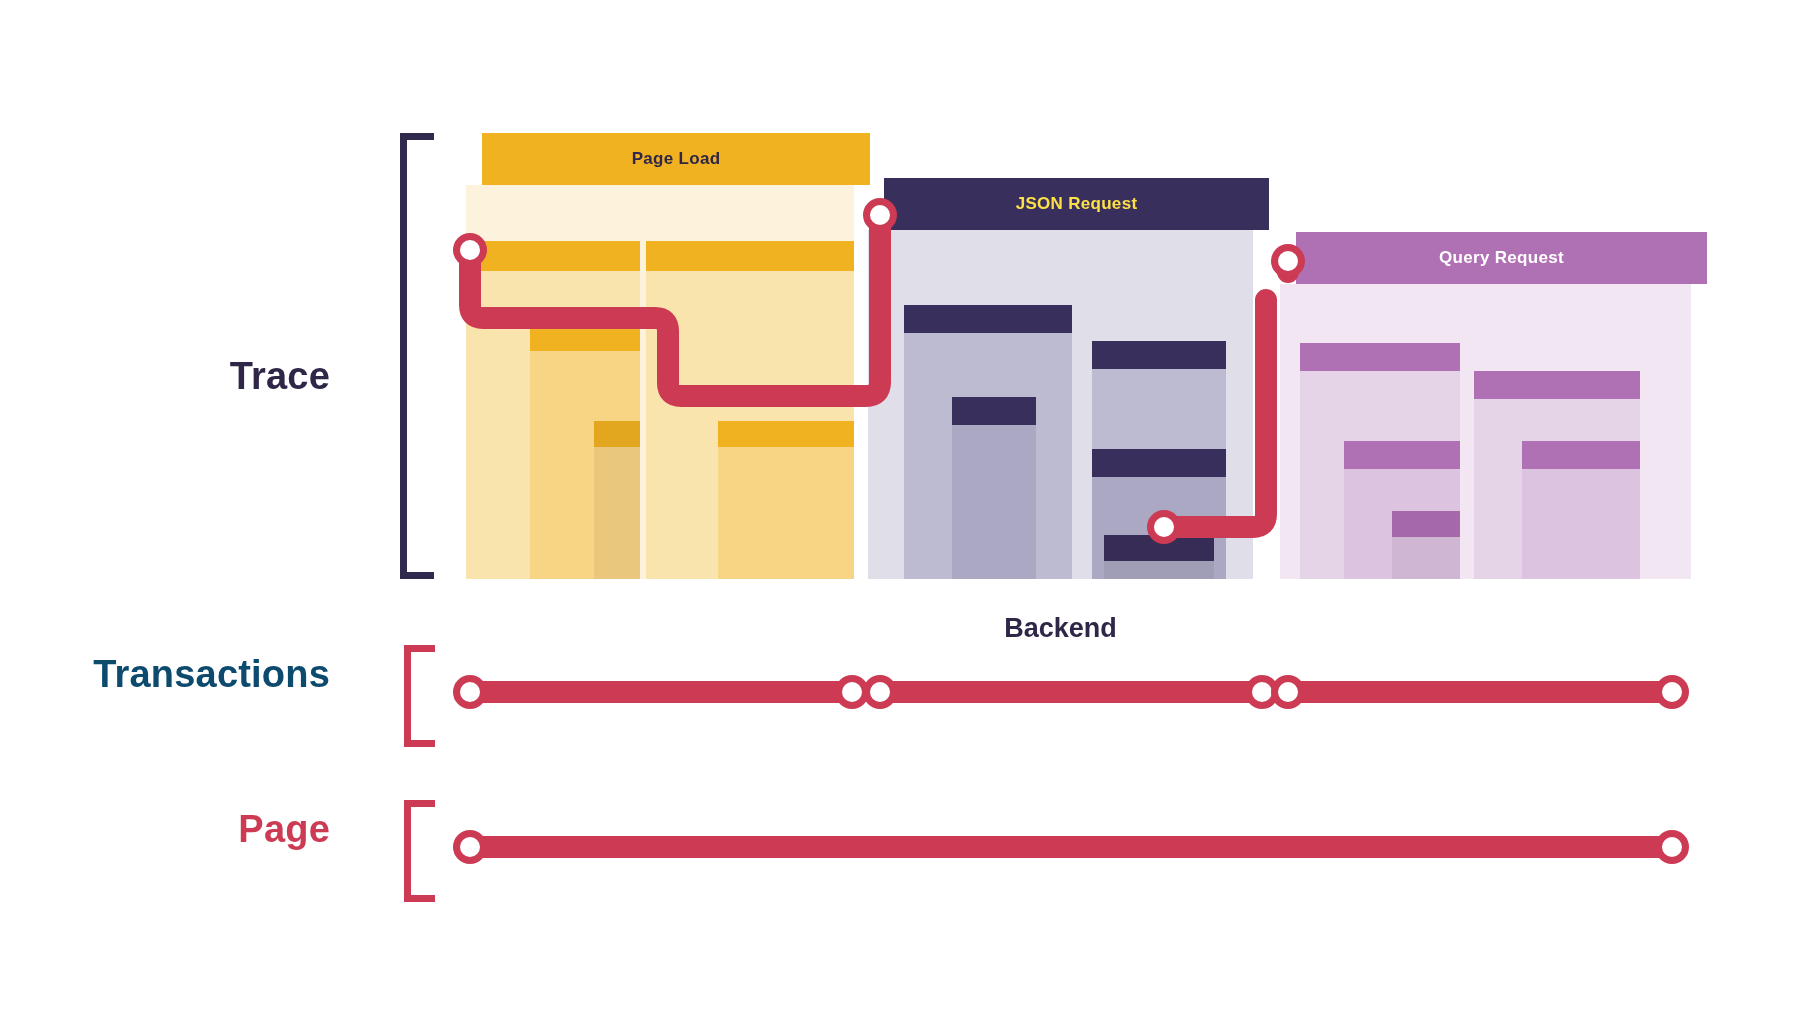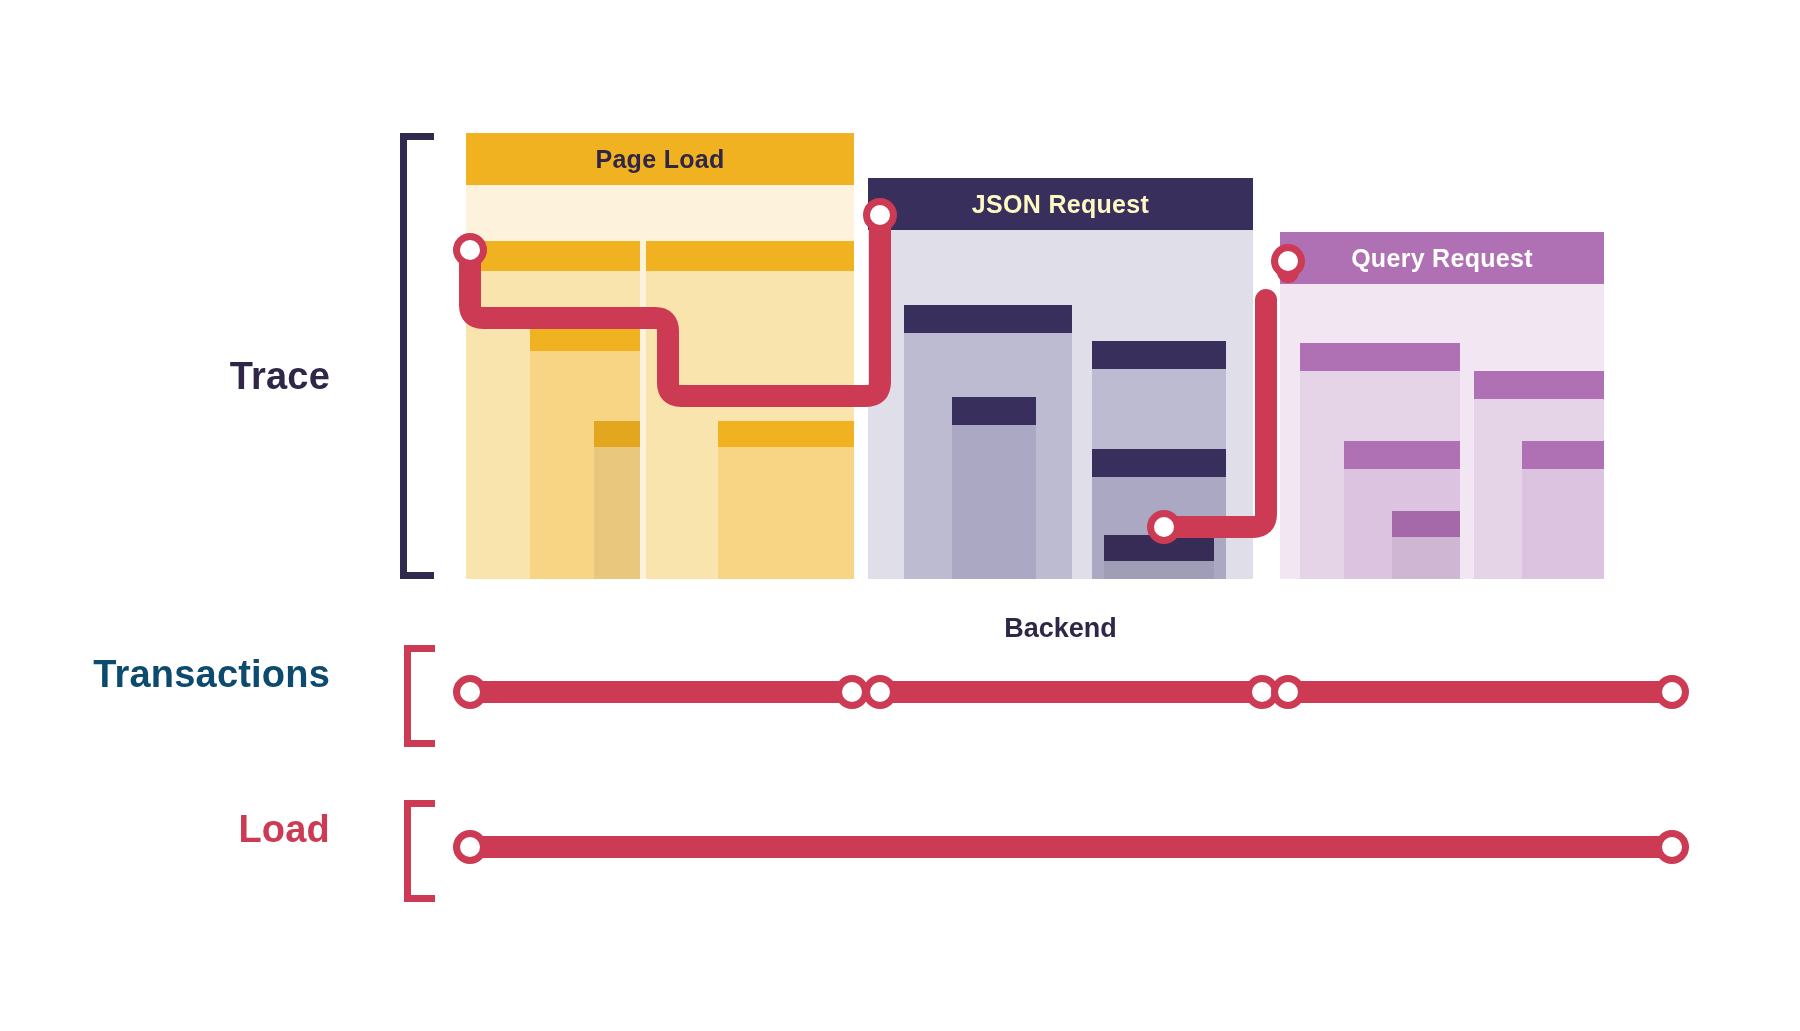--- a/index.html
+++ b/index.html
@@ -30,63 +30,63 @@
     border-left:7px solid #cc3a53;border-top:7px solid #cc3a53;border-bottom:7px solid #cc3a53;
   }
   #bracket-trace{
     left:404px;top:800px;width:31px;height:102px;
     border-left:7px solid #cc3a53;border-top:7px solid #cc3a53;border-bottom:7px solid #cc3a53;
   }
 
   
   .service{position:absolute;}
   .service-header{
-    position:absolute;left:0;top:0;width:100%;height:52px;
+    position:absolute;left:16px;top:0;width:100%;height:52px;
     display:flex;align-items:center;justify-content:center;
-    font-size:25px;font-weight:bold;letter-spacing:.3px;box-sizing:border-box;
+    font-size:17px;font-weight:bold;letter-spacing:.3px;box-sizing:border-box;
   }
   .service-body{position:absolute;left:0;width:100%;overflow:hidden;}
   .col{position:absolute;bottom:0;}
   .col-bar{position:absolute;left:0;top:0;width:100%;}
   .service-name{
     position:absolute;text-align:center;font-size:27px;font-weight:bold;
     color:#2f2648;white-space:nowrap;
   }
 
   
   #svc-browser{left:466px;top:133px;width:388px;height:446px;}
   #svc-browser .service-header{background:#f0b221;color:#2f2648;}
   #svc-browser .service-body{top:52px;height:394px;background:#fdf3dd;}
   
   #svc-backend{left:868px;top:178px;width:385px;height:401px;}
-  #svc-backend .service-header{background:#392f5c;color:#fef9c3;}
+  #svc-backend .service-header{background:#392f5c;color:#fde047;}
   #svc-backend .service-body{top:52px;height:349px;background:#e0dfe9;}
   
-  #svc-database{left:1280px;top:232px;width:324px;height:347px;}
+  #svc-database{left:1280px;top:232px;width:411px;height:347px;}
   #svc-database .service-header{background:#b070b4;color:#ffffff;}
   #svc-database .service-body{top:52px;height:295px;background:#f2e6f2;}
 
   
   #span-path{position:absolute;left:0;top:0;width:1800px;height:1031px;pointer-events:none;}
 
   
   .tline{position:absolute;height:22px;background:#cc3a53;border-radius:2px;}
   .dot{
     position:absolute;width:34px;height:34px;border-radius:50%;
     background:#ffffff;border:7px solid #cc3a53;box-sizing:border-box;
   }
 </style>
 </head>
 <body>
 
 <div class="stage">
 
   <div class="row-label" id="lbl-spans">Trace</div>
   <div class="row-label" id="lbl-transactions">Transactions</div>
-  <div class="row-label" id="lbl-trace">Load</div>
+  <div class="row-label" id="lbl-trace">Page</div>
 
   <div class="bracket" id="bracket-spans"></div>
   <div class="bracket" id="bracket-transactions"></div>
   <div class="bracket" id="bracket-trace"></div>
 
   <div class="service" id="svc-browser">
     <div class="service-header">Page Load</div>
     <div class="service-body" style="background: rgb(253, 243, 221);">
         <div class="col" style="left: 0px; width: 174px; height: 338px; background: rgb(250, 228, 174);">
           <div class="col-bar" style="height: 30px; background: rgb(240, 178, 33);"></div>

